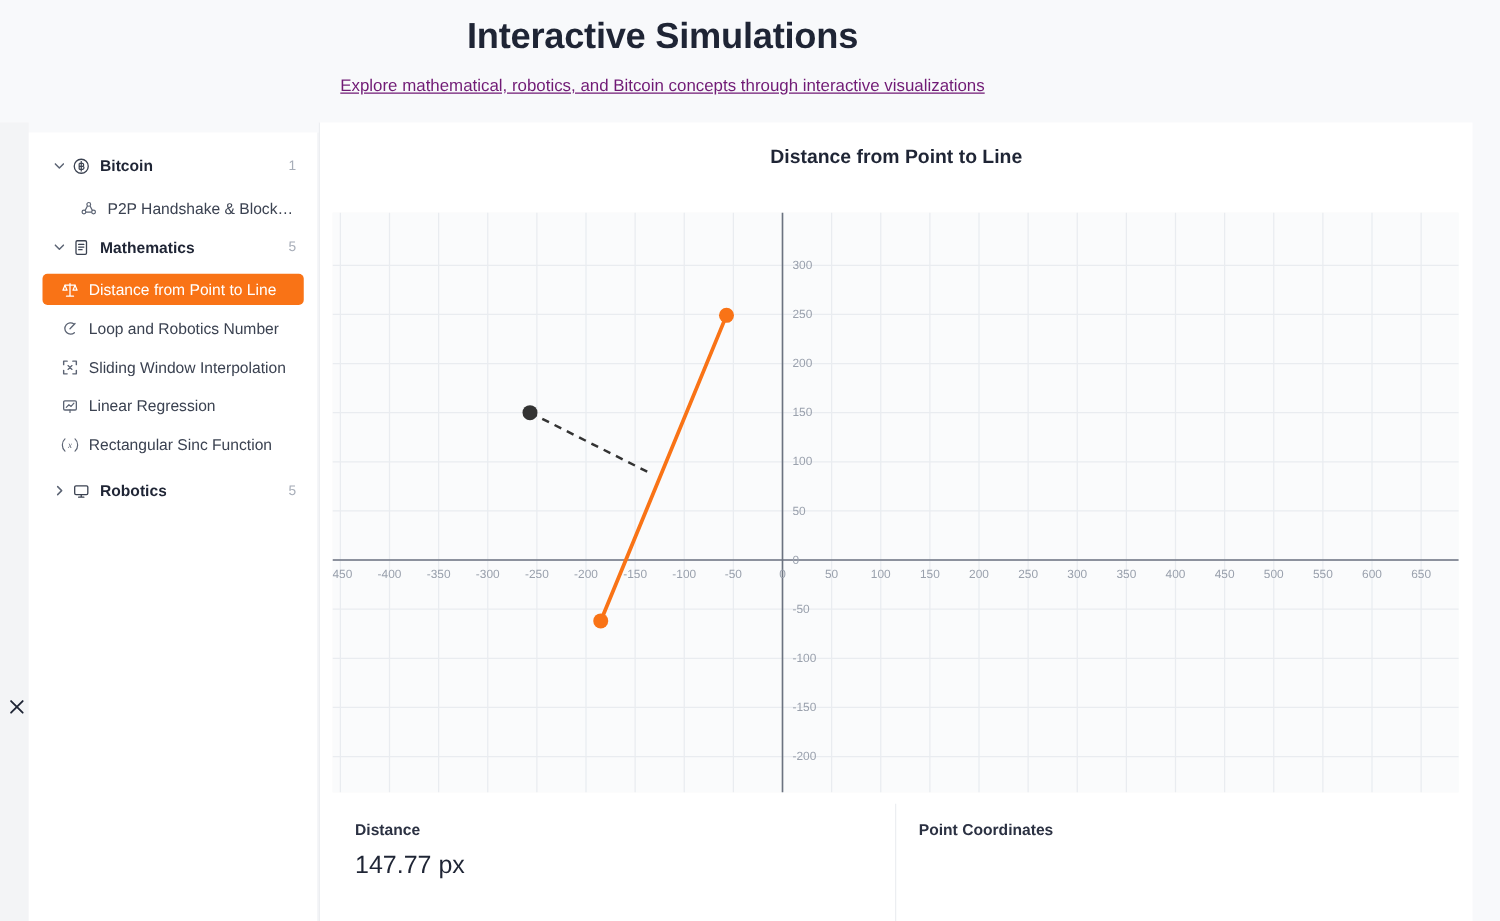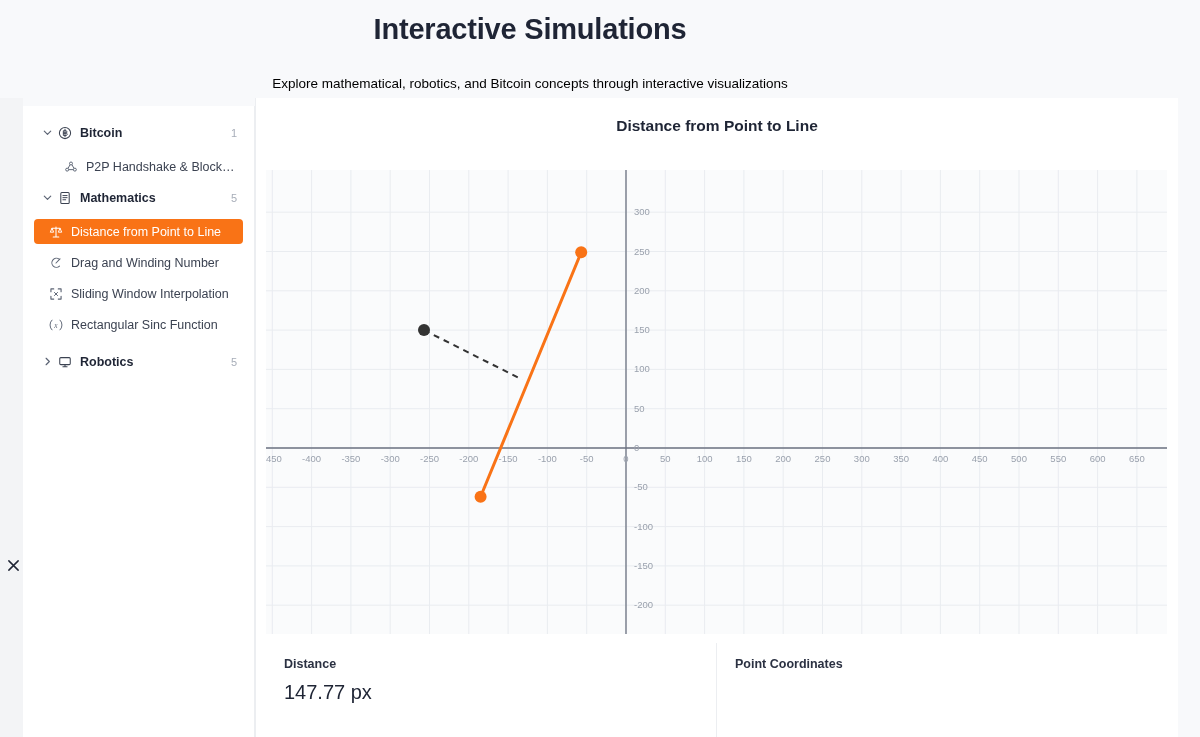--- a/index.html
+++ b/index.html
@@ -15,22 +15,22 @@
   .header {
     position: absolute; left: 0; top: 0; width: 1060px; height: 98px;
     background: #f8f9fb;
     display: flex; flex-direction: column; align-items: center;
   }
   .page-title {
     margin-top: 13px;
     font-size: 29px; font-weight: bold; color: #1f2535; letter-spacing: -0.2px;
   }
   .page-subtitle {
-    margin-top: 30px;
-    font-size: 13.5px; color: #000000;
+    margin-top: 15px;
+    font-size: 13.5px; color: #701a75; text-decoration: underline;
   }
 
   
   .left-rail {
     position: absolute; left: 0; top: 98px; width: 23px; height: 639px;
     background: #f3f4f6;
   }
   .close-btn {
     position: absolute; left: 4px; top: 458px;
     width: 18px; height: 18px;
@@ -203,33 +203,43 @@
       <span class="nav-label">Distance from Point to Line</span>
     </div>
 
     <div class="nav-row child">
       <span class="nav-ico">
         <svg width="14" height="14" viewBox="0 0 16 16">
           <path d="M11.6 3.6 A5.2 5.2 0 1 0 12 11.6" stroke="#5c6474" stroke-width="1.2" fill="none" stroke-linecap="round"></path>
           <path d="M8 8 L12.6 3.2" stroke="#5c6474" stroke-width="1.2" stroke-linecap="round"></path>
         </svg>
       </span>
-      <span class="nav-label">Drag and Winding Number</span>
+      <span class="nav-label">Loop and Robotics Number</span>
     </div>
 
     <div class="nav-row child">
       <span class="nav-ico">
         <svg width="14" height="14" viewBox="0 0 16 16">
           <path d="M2.2 5.4 V2.2 H5.4 M10.6 2.2 H13.8 V5.4 M13.8 10.6 V13.8 H10.6 M5.4 13.8 H2.2 V10.6" stroke="#5c6474" stroke-width="1.3" fill="none" stroke-linecap="round" stroke-linejoin="round"></path>
           <path d="M6.2 6.2 L9.8 9.8 M9.8 6.2 L6.2 9.8" stroke="#5c6474" stroke-width="1.1" stroke-linecap="round"></path>
         </svg>
       </span>
       <span class="nav-label">Sliding Window Interpolation</span>
     </div>
 
+    <div class="nav-row child">
+      <span class="nav-ico">
+        <svg width="14" height="14" viewBox="0 0 16 16">
+          <rect x="2.2" y="3" width="11.6" height="8.4" rx="1.1" stroke="#5c6474" stroke-width="1.2" fill="none"></rect>
+          <path d="M4.6 9 L7 6.6 L9 8.2 L11.6 5.2" stroke="#5c6474" stroke-width="1.1" fill="none" stroke-linecap="round" stroke-linejoin="round"></path>
+          <path d="M8 11.4 V13.6" stroke="#5c6474" stroke-width="1.1" stroke-linecap="round"></path>
+        </svg>
+      </span>
+      <span class="nav-label">Linear Regression</span>
+    </div>
 
     <div class="nav-row child">
       <span class="nav-ico">
         <svg width="16" height="14" viewBox="0 0 18 16">
           <path d="M4.4 2.4 A6 7 0 0 0 4.4 13.6 M13.6 2.4 A6 7 0 0 1 13.6 13.6" stroke="#5c6474" stroke-width="1.1" fill="none" stroke-linecap="round"></path>
           <text x="9" y="11.2" text-anchor="middle" font-family="Liberation Serif, serif" font-style="italic" font-size="8.4" fill="#5c6474">x</text>
         </svg>
       </span>
       <span class="nav-label">Rectangular Sinc Function</span>
     </div>

